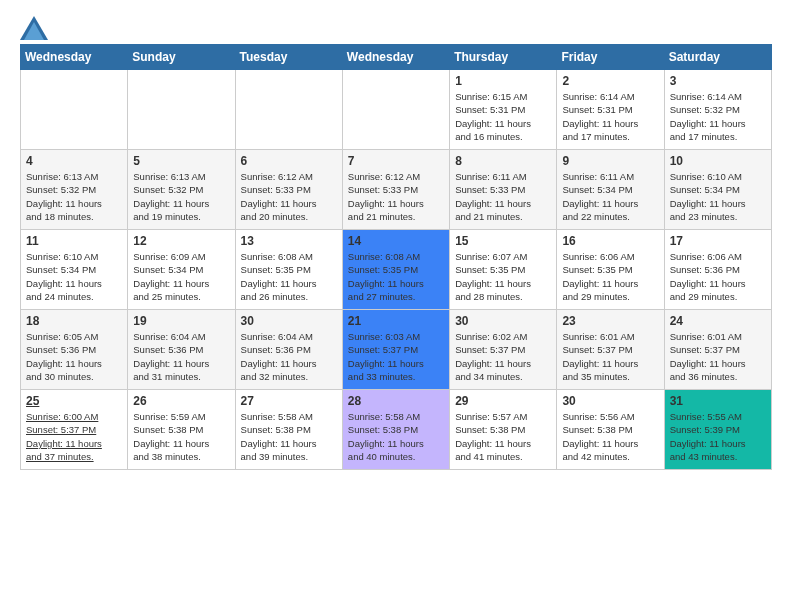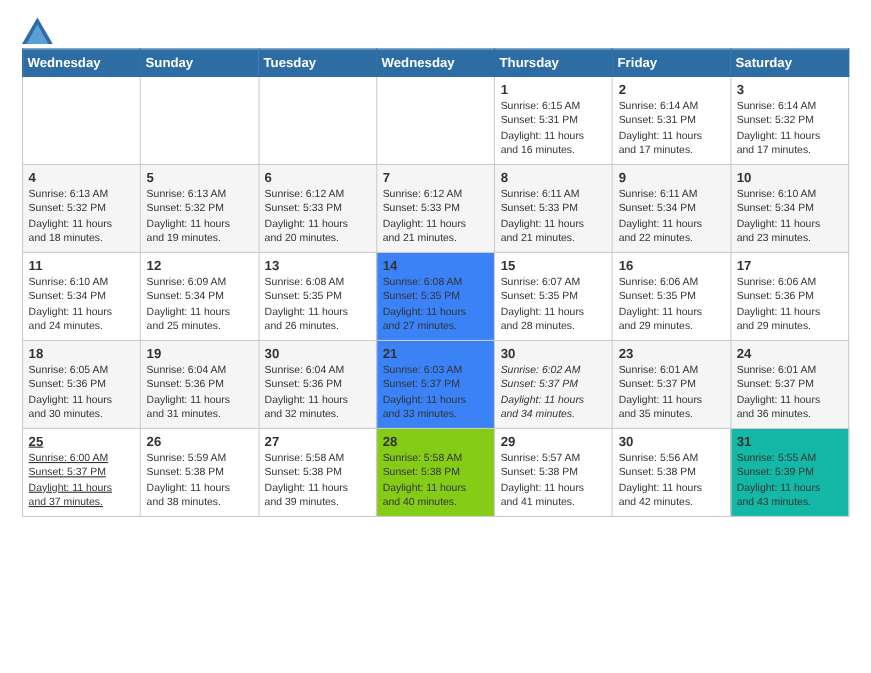--- a/index.html
+++ b/index.html
@@ -271,21 +271,21 @@
         </td>
         <td style="background: #3b82f6;">
           <span class="day-number">21</span>
           <div class="cell-content" style="white-space: pre-line;">Sunrise: 6:03 AM
 Sunset: 5:37 PM
 Daylight: 11 hours
 and 33 minutes.</div>
         </td>
         <td style="background: rgb(245, 245, 245);">
           <span class="day-number">30</span>
-          <div class="cell-content" style="white-space: pre-line; font-style: italic;">Sunrise: 6:02 AM
+          <div class="cell-content" style="white-space: pre-line;">Sunrise: 6:02 AM
 Sunset: 5:37 PM
 Daylight: 11 hours
 and 34 minutes.</div>
         </td>
         <td style="background: rgb(245, 245, 245);">
           <span class="day-number">23</span>
           <div class="cell-content" style="white-space: pre-line;">Sunrise: 6:01 AM
 Sunset: 5:37 PM
 Daylight: 11 hours
 and 35 minutes.</div>
@@ -313,21 +313,21 @@
 Daylight: 11 hours
 and 38 minutes.</div>
         </td>
         <td style="background: rgb(255, 255, 255);">
           <span class="day-number">27</span>
           <div class="cell-content" style="white-space: pre-line;">Sunrise: 5:58 AM
 Sunset: 5:38 PM
 Daylight: 11 hours
 and 39 minutes.</div>
         </td>
-        <td style="background: #84cc16;">
+        <td style="background: #c4b5fd;">
           <span class="day-number">28</span>
           <div class="cell-content" style="white-space: pre-line;">Sunrise: 5:58 AM
 Sunset: 5:38 PM
 Daylight: 11 hours
 and 40 minutes.</div>
         </td>
         <td style="background: rgb(255, 255, 255);">
           <span class="day-number">29</span>
           <div class="cell-content" style="white-space: pre-line;">Sunrise: 5:57 AM
 Sunset: 5:38 PM

